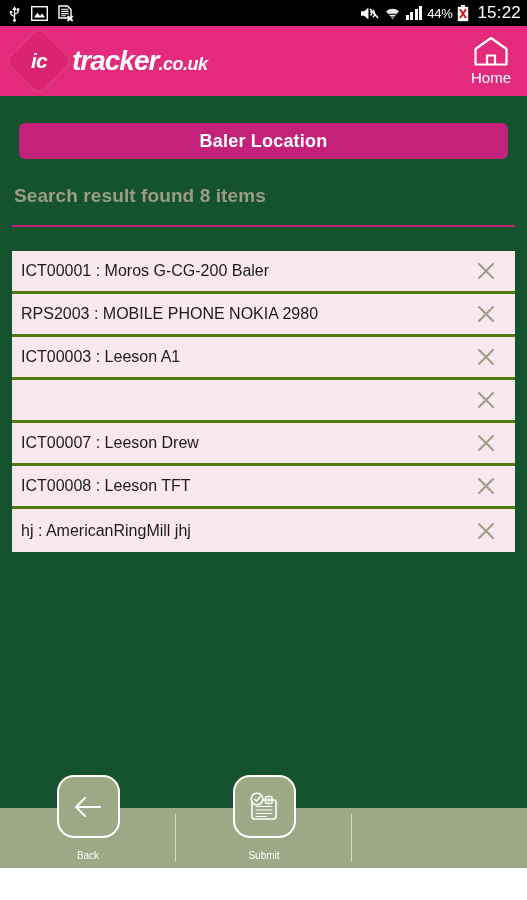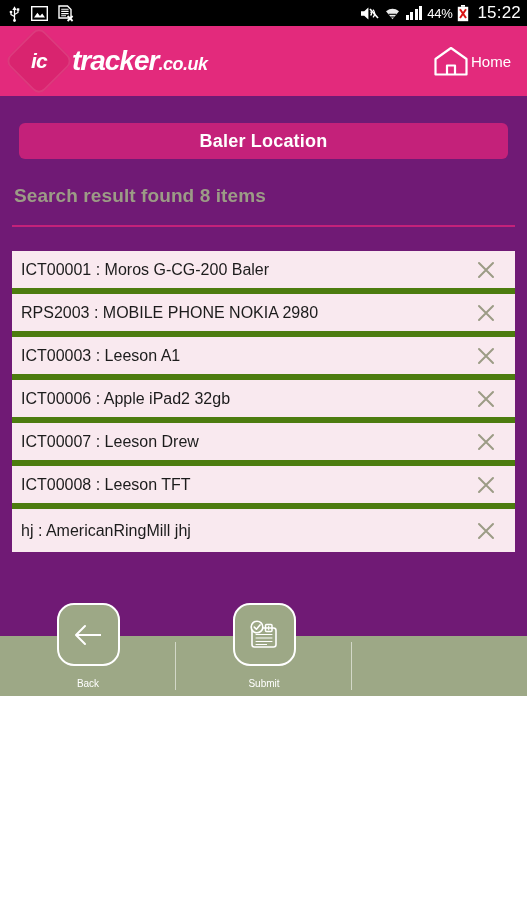--- a/index.html
+++ b/index.html
@@ -2,21 +2,21 @@
 <html><head>
 <meta charset="utf-8">
 <style>
   * { margin:0; padding:0; box-sizing:border-box; }
   html, body {
     width:527px; height:900px;
     background:#ffffff;
     font-family:"Liberation Sans", sans-serif;
     overflow:hidden;
   }
-  #app { position:relative; width:527px; height:696px; background:#701a75;padding-left:38px; }
+  #app { position:relative; width:527px; height:868px; background:#14532d;padding-left:38px; }
 
   
   .statusbar{
     position:absolute; left:0; top:0; width:527px; height:26px;
     background:#000; display:flex; align-items:center;
     padding:0 6px 0 8px; color:#fff;
   }
   .sb-left{ display:flex; align-items:center; gap:10px; }
   .sb-right{ margin-left:auto; display:flex; align-items:center; gap:5px; }
   .sb-pct{ font-size:13px; letter-spacing:-.3px; }
@@ -48,21 +48,21 @@
     color:#fff; font-weight:bold; font-size:21px;
     font-style:italic; letter-spacing:-1px;
   }
   .wordmark{
     margin-left:8px; color:#fff; font-weight:bold;
     font-size:28px; font-style:italic; letter-spacing:-1px;
   }
   .wordmark .tld{ font-size:18px; letter-spacing:-.5px; }
   .home-btn{
     margin-left:auto; margin-right:16px;
-    display:flex; flex-direction:row; align-items:center; gap:2px;
+    display:flex; flex-direction:column; align-items:center; gap:2px;
   }
   .home-label{ color:#fff; font-size:15px; }
 
   
   .audit-btn{
     position:absolute; left:19px; top:123px;
     width:489px; height:36px;
     background:#c4217a; border-radius:6px;
     color:#fff; font-size:18px; font-weight:bold;
     display:flex; align-items:center; justify-content:center;
@@ -81,21 +81,21 @@
   }
 
   
   .list{
     position:absolute; left:12px; top:251px; width:503px;
   }
   .row{
     position:relative; height:43px;
     background:#f9e9ef;
     display:flex; align-items:center;
-    border-bottom:6px solid #4d7c0f;
+    border-bottom:3px solid #4d7c0f;
     cursor:pointer;
   }
   .row:last-child{ border-bottom:none; }
   .row-label{
     padding-left:9px; font-size:16px; color:#1c1c1c;
     white-space:nowrap; overflow:hidden; text-overflow:ellipsis;
   }
   .row-x{
     margin-left:auto; margin-right:16px;
     width:26px; height:26px; flex:none;
@@ -226,21 +226,20 @@
       </div>
       <div class="row">
         <div class="row-label">ICT00003 : Leeson A1</div>
         <div class="row-x">
           <svg width="22" height="22" viewBox="0 0 22 22">
             <path d="M4 4 L18 18 M18 4 L4 18" stroke="#9c9c86" stroke-width="2" stroke-linecap="round"></path>
           </svg>
         </div>
       </div>
       <div class="row">
-        <div class="row-label">ICT00006 : Apple iPad2 32gb</div>
         <div class="row-x">
           <svg width="22" height="22" viewBox="0 0 22 22">
             <path d="M4 4 L18 18 M18 4 L4 18" stroke="#9c9c86" stroke-width="2" stroke-linecap="round"></path>
           </svg>
         </div>
       </div>
       <div class="row">
         <div class="row-label">ICT00007 : Leeson Drew</div>
         <div class="row-x">
           <svg width="22" height="22" viewBox="0 0 22 22">

